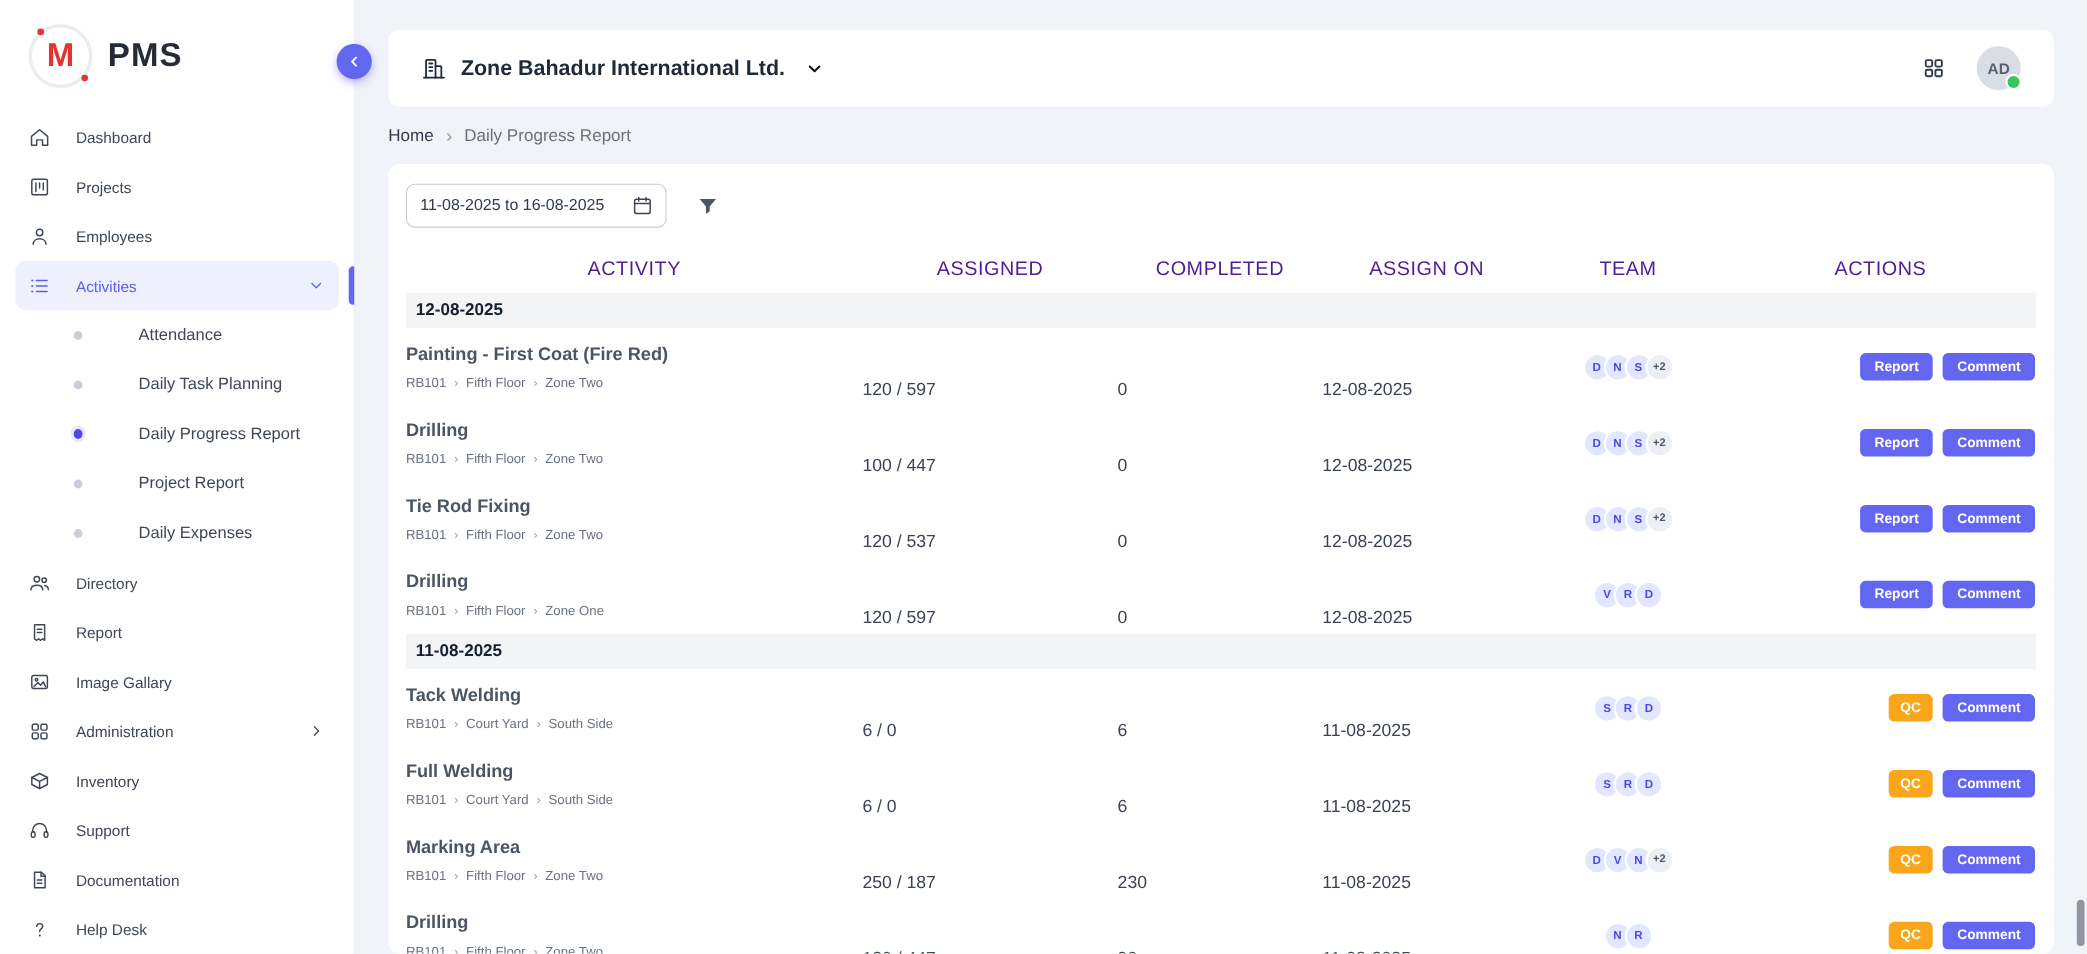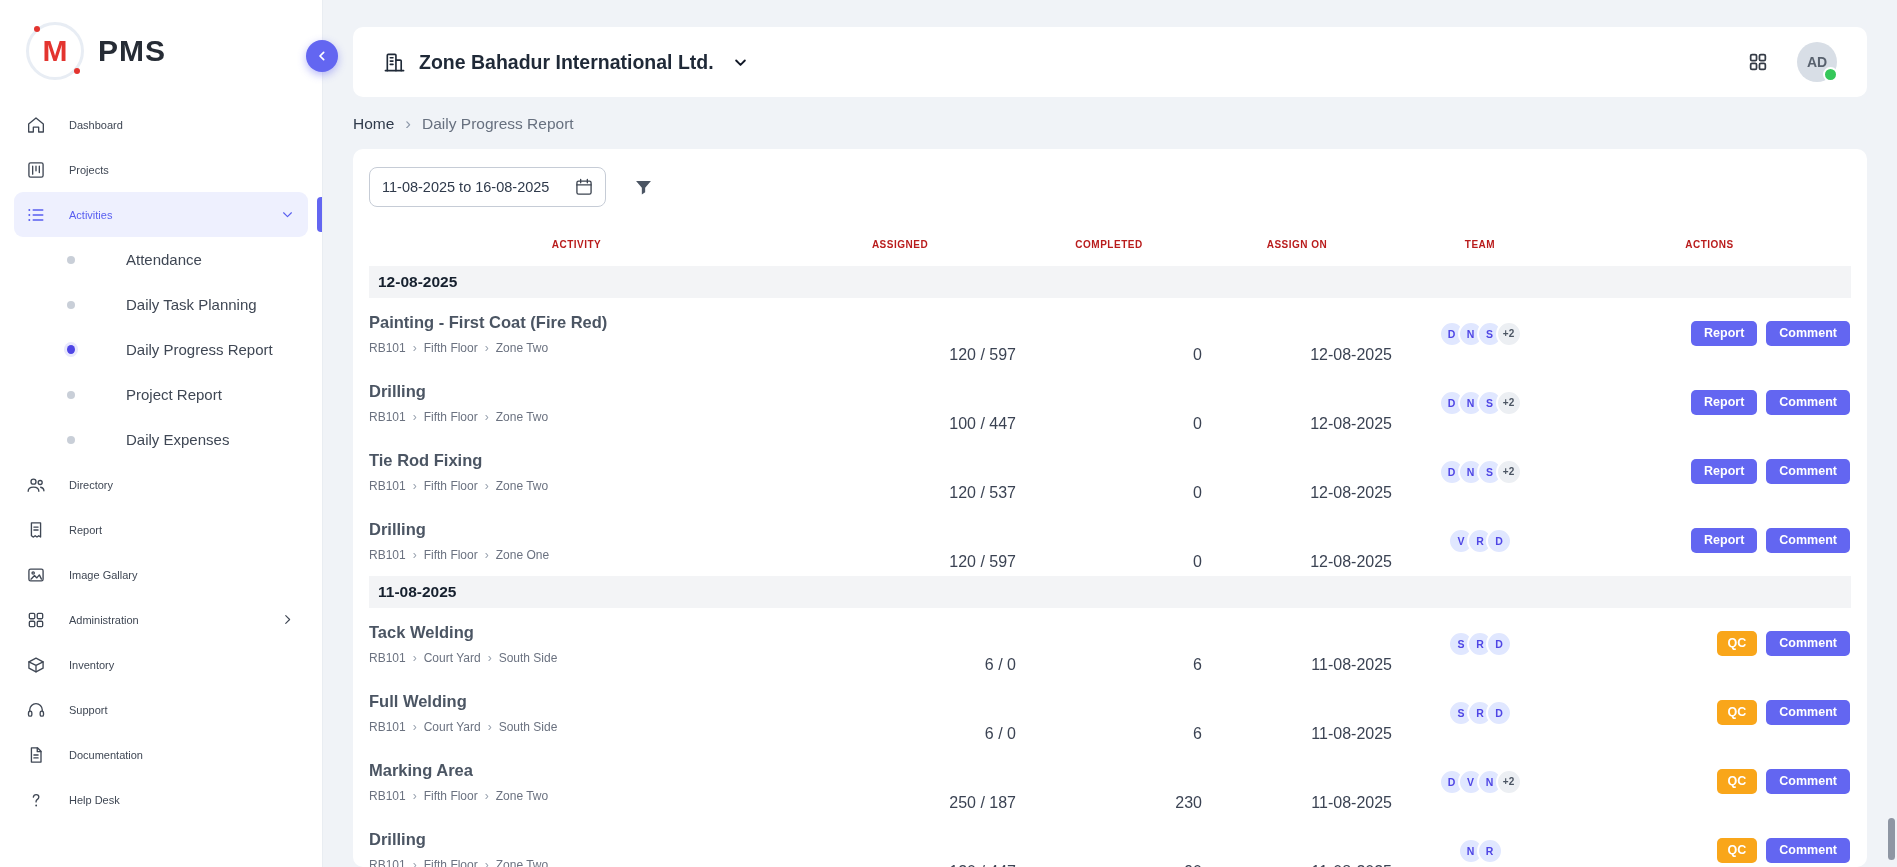--- a/index.html
+++ b/index.html
@@ -22,21 +22,21 @@
   .collapse-btn{position:absolute;top:40px;right:-16px;width:32px;height:32px;border-radius:50%;
     background:#6366f1;border:none;display:flex;align-items:center;justify-content:center;cursor:pointer;
     box-shadow:0 3px 8px rgba(99,102,241,.45);z-index:9;padding:0;}
   .collapse-btn svg{width:16px;height:16px;stroke:#fff;fill:none;stroke-width:2.6;stroke-linecap:round;stroke-linejoin:round;}
   .nav{padding:6px 14px 0;}
   .nav-item{display:flex;align-items:center;height:45px;padding:0 12px;border-radius:9px;color:#3f4754;cursor:pointer;position:relative;}
   .nav-item.active{background:#eef0fe;color:#585ef0;}
   .nav-item.active::after{content:'';position:absolute;right:-14px;top:5px;bottom:5px;width:5px;background:#6366f1;border-radius:4px 0 0 4px;}
   .nav-ic{width:20px;height:20px;flex:0 0 20px;}
   .nav-ic svg,.nav-chev svg{width:20px;height:20px;display:block;stroke:currentColor;fill:none;stroke-width:1.6;stroke-linecap:round;stroke-linejoin:round;}
-  .nav-label{font-size:11px;margin-left:23px;white-space:nowrap;}
+  .nav-label{font-size:14px;margin-left:23px;white-space:nowrap;}
   .nav-item.active .nav-label{color:#585ef0;font-weight:500;}
   .nav-chev{margin-left:auto;width:17px;height:17px;}
   .nav-chev svg{width:17px;height:17px;}
   .sub-item{display:flex;align-items:center;height:45px;padding-left:53px;color:#3f4754;cursor:pointer;border-radius:9px;}
   .sub-dot{width:8px;height:8px;border-radius:50%;background:#c9cfd8;flex:0 0 8px;}
   .sub-item.active .sub-dot{width:9px;height:9px;background:#4f46e5;box-shadow:0 0 0 3px rgba(99,102,241,.15);}
   .sub-label{margin-left:51px;font-size:15px;white-space:nowrap;}
 
   
   .main{flex:1;min-width:0;display:flex;flex-direction:column;background:#f0f3f7;position:relative;}
@@ -65,29 +65,29 @@
   .date-input{width:237px;height:40px;box-sizing:border-box;border:1.5px solid #c6ccd6;border-radius:8px;background:#fff;
     display:flex;align-items:center;justify-content:space-between;padding:0 11px 0 12px;font-size:14.5px;color:#2f3a4b;cursor:pointer;white-space:nowrap;}
   .ic-cal{color:#3c4450;width:20px;height:20px;}
   .ic-cal svg{width:20px;height:20px;stroke-width:1.6;}
   .ic-funnel{color:#4b5563;width:21px;height:21px;cursor:pointer;}
   .ic-funnel svg{width:21px;height:21px;}
   .ic-funnel svg path{fill:currentColor;stroke:none;}
 
   .thead,.trow{display:grid;grid-template-columns:415px 232px 186px 190px 176px minmax(0,1fr);align-items:center;}
   .thead{height:42px;}
-  .th{text-align:center;font-size:10px;font-weight:700;color:#b91c1c;letter-spacing:.5px;text-transform:uppercase;}
+  .th{text-align:center;font-size:18px;font-weight:400;color:#4c1d95;letter-spacing:.5px;text-transform:uppercase;}
   .group-row{background:#f3f4f6;height:32px;display:flex;align-items:center;padding:0 9px;margin:1px 0;}
   .group-row span{font-size:15.5px;font-weight:700;color:#16202e;}
   .trow{height:69px;}
   .c-act{padding-right:8px;min-width:0;}
   .atitle{font-size:16.5px;color:#4b5563;margin-bottom:9px;white-space:nowrap;overflow:hidden;text-overflow:ellipsis;font-weight:bold;}
   .apath{display:flex;align-items:center;gap:7px;font-size:12px;color:#6b7280;white-space:nowrap;}
   .pchev{color:#9aa3b0;font-size:12px;line-height:1;}
-  .c-num{text-align:right;font-size:16px;color:#3b4353;margin-top:42px;}
+  .c-num{text-align:left;font-size:16px;color:#3b4353;margin-top:42px;}
   .c-team{display:flex;justify-content:center;align-items:center;}
   .tavatar{width:26px;height:26px;border-radius:50%;background:#e0e7ff;color:#4f46e5;font-size:10.5px;font-weight:700;
     display:flex;align-items:center;justify-content:center;border:2px solid #fff;margin-left:-7px;box-sizing:border-box;}
   .tavatar:first-child{margin-left:0;}
   .tavatar.extra{background:#eceff3;color:#4b5563;font-size:10px;}
   .c-actions{display:flex;justify-content:flex-end;align-items:center;gap:9px;padding-right:1px;}
   .btn{border:none;border-radius:5px;color:#fff;font-size:12.5px;font-weight:600;padding:6px 13px;cursor:pointer;font-family:inherit;line-height:1.1;}
   .btn.report,.btn.comment{background:#6366f1;}
   .btn.qc{background:#f9a61a;padding:6px 11px;}
 
@@ -121,20 +121,29 @@
         </div>
         <div class="nav-item">
           <span class="nav-ic">
             <svg viewBox="0 0 24 24">
               <rect x="3.5" y="3.5" width="17" height="17" rx="2"></rect>
               <path d="M8 7.5v9.5M12 7.5v5.5M16 7.5v7.5"></path>
             </svg>
           </span>
           <span class="nav-label">Projects</span>
         </div>
+        <div class="nav-item">
+          <span class="nav-ic">
+            <svg viewBox="0 0 24 24">
+              <circle cx="12" cy="7.6" r="3.5"></circle>
+              <path d="M5 20.5c0-3.8 3.1-6 7-6s7 2.2 7 6"></path>
+            </svg>
+          </span>
+          <span class="nav-label">Employees</span>
+        </div>
         <div class="nav-item active">
           <span class="nav-ic">
             <svg viewBox="0 0 24 24">
               <path d="M8.6 6h11.6M8.6 12h11.6M8.6 18h11.6"></path>
               <circle cx="4" cy="6" r="1.2" fill="currentColor" stroke="none"></circle>
               <circle cx="4" cy="12" r="1.2" fill="currentColor" stroke="none"></circle>
               <circle cx="4" cy="18" r="1.2" fill="currentColor" stroke="none"></circle>
             </svg>
           </span>
           <span class="nav-label">Activities</span>

